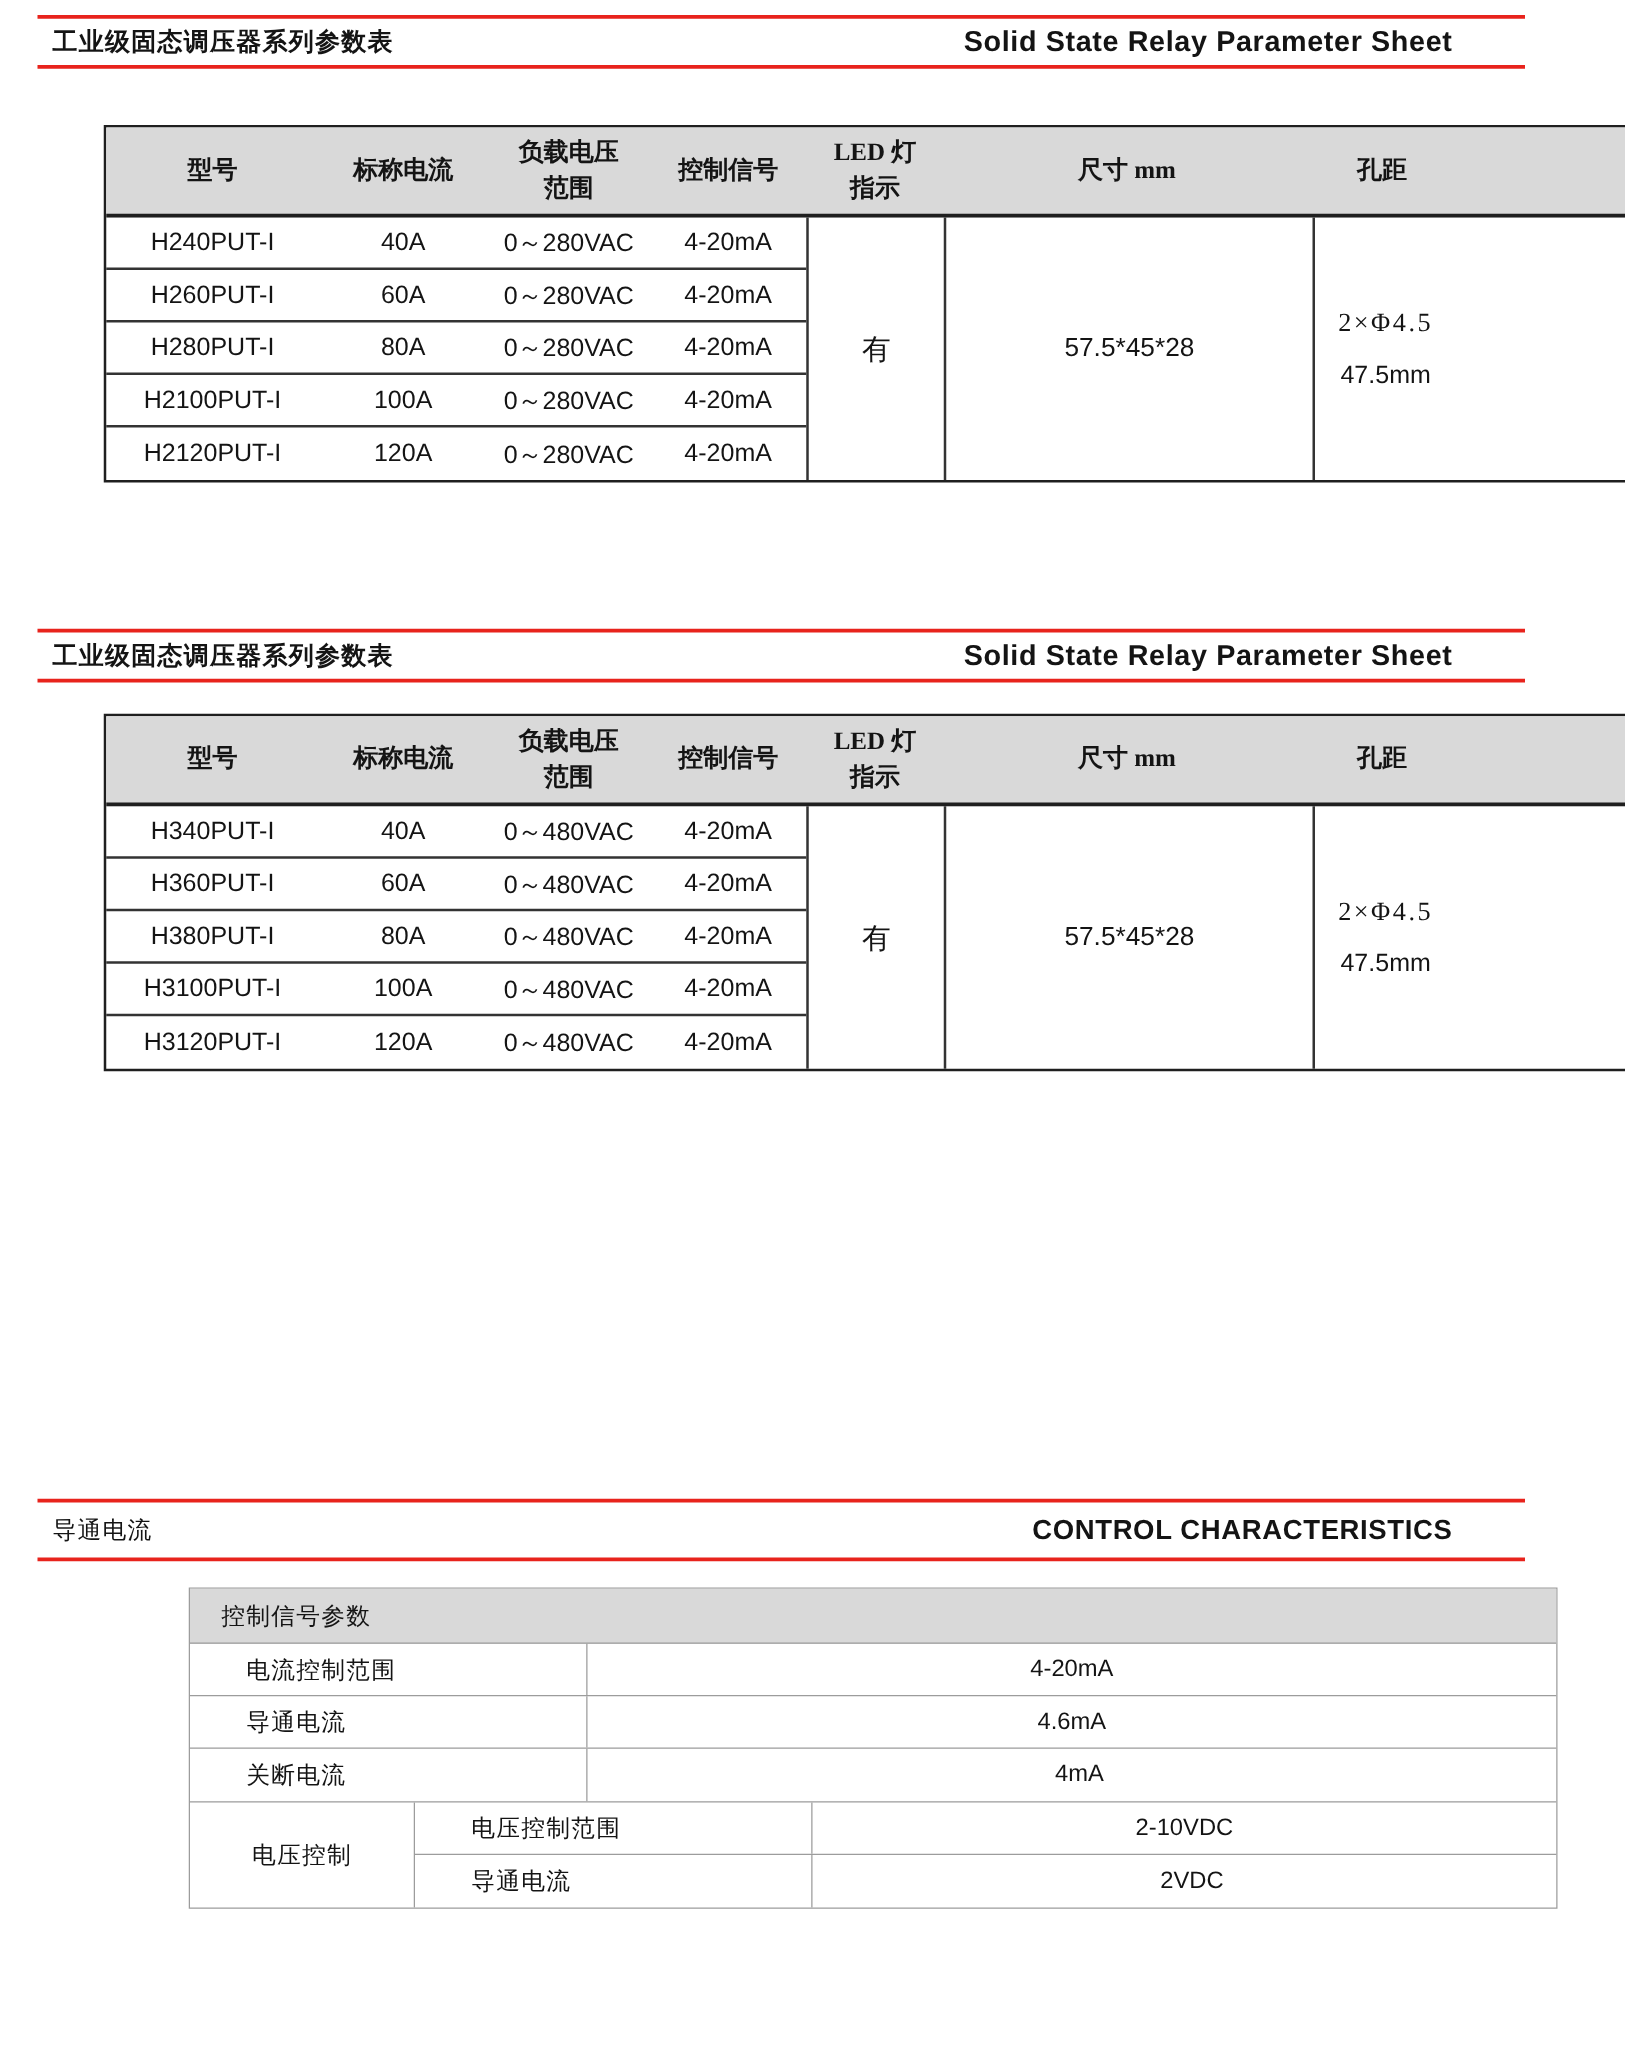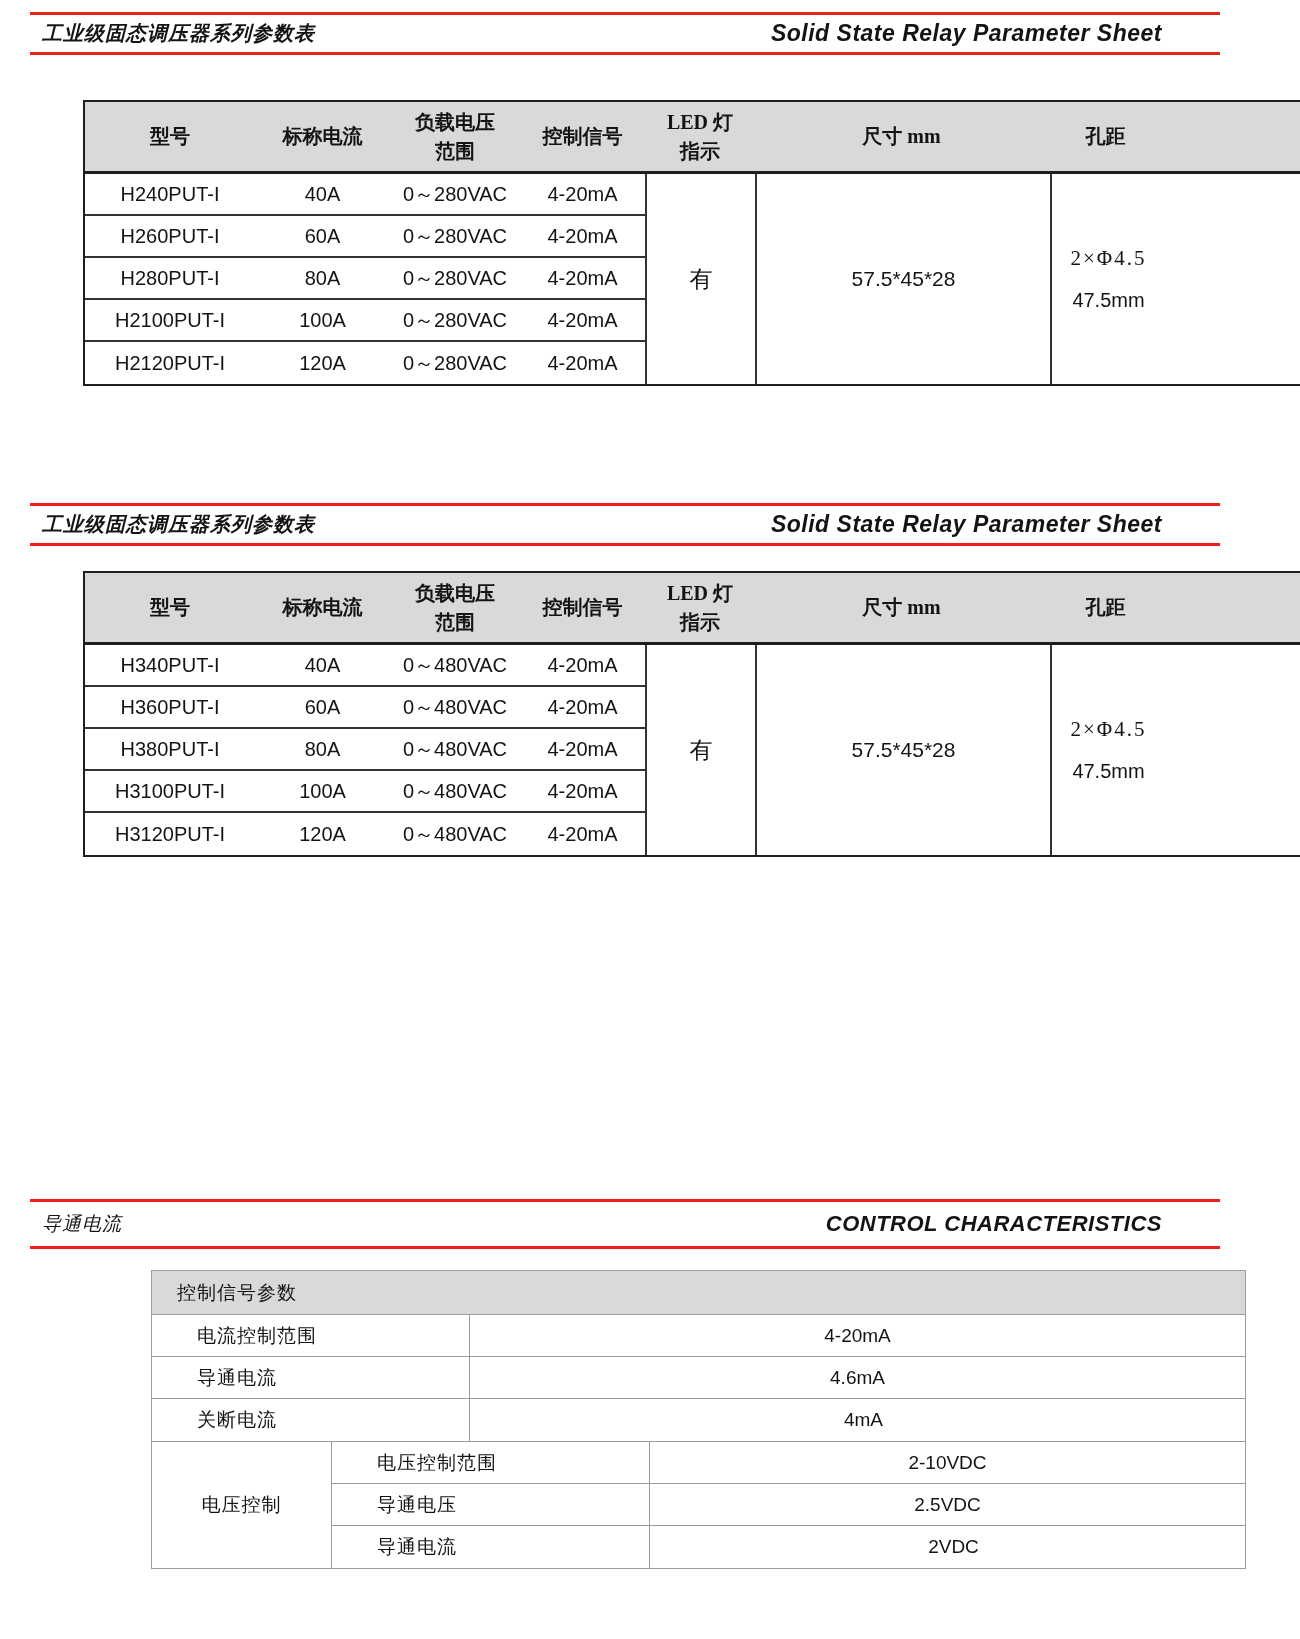--- a/index.html
+++ b/index.html
@@ -15,21 +15,20 @@
   body{font-family:"Liberation Sans",sans-serif;color:var(--ink);}
   .page{position:relative;width:1300px;height:1639px;background:#ffffff;overflow:hidden;}
 
   
   .titlebar{
     margin-left:30px;width:1190px;
     border-top:3px solid var(--accent-red);
     border-bottom:3px solid var(--accent-red);
     display:flex;justify-content:space-between;align-items:flex-start;
     padding:5px 58px 5px 12px;
-    font-style:italic;
   }
   .titlebar .cn{font-size:20px;font-weight:700;letter-spacing:1px;}
   .titlebar .en{font-size:23px;font-weight:700;letter-spacing:.5px;}
   .tb-1{margin-top:12px;}
   .tb-2{margin-top:117px;}
   .tb-3{margin-top:342px;padding-top:9px;padding-bottom:9px;}
   .tb-3 .cn{font-size:19px;font-weight:400;}
   .tb-3 .en{font-size:22px;}
 
   
@@ -247,24 +246,20 @@
     </div>
 
     <div class="ct-group">
       <div class="ct-groupname">电压控制</div>
       <div class="ct-grouprows">
         <div class="ct-row">
           <div class="ct-param">电压控制范围</div>
           <div class="ct-value">2-10VDC</div>
         </div>
         <div class="ct-row">
-          <div class="ct-param">导通电压</div>
-          <div class="ct-value">2.5VDC</div>
-        </div>
-        <div class="ct-row">
           <div class="ct-param">导通电流</div>
           <div class="ct-value">2VDC</div>
         </div>
       </div>
     </div>
   </section>
 
 </div>
 
 </body></html>

